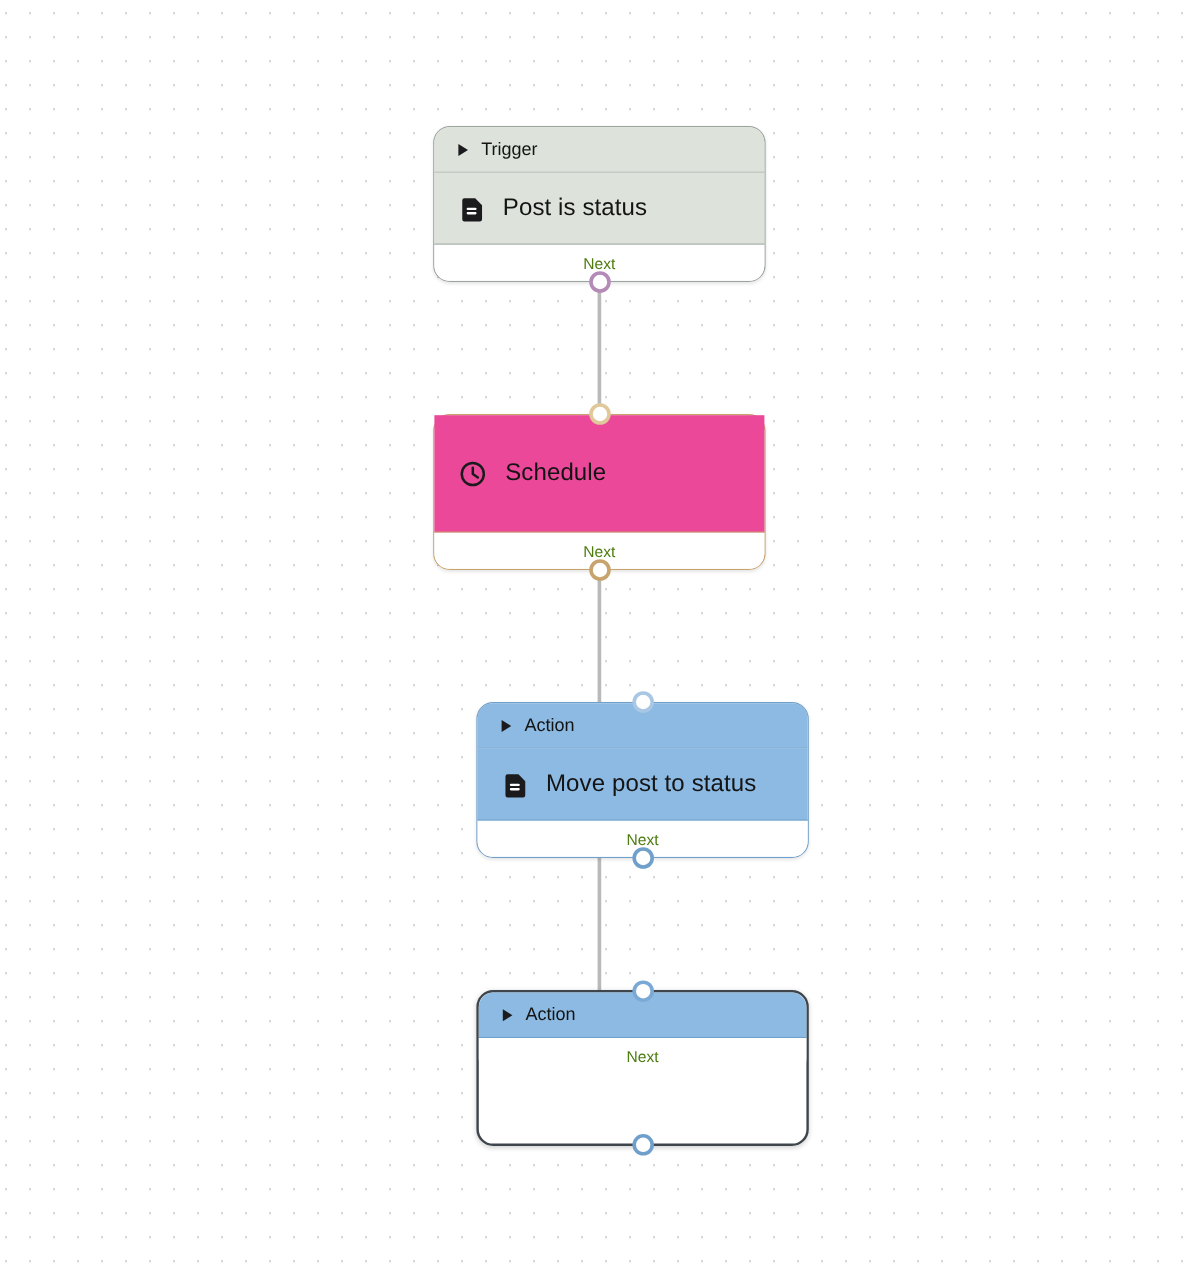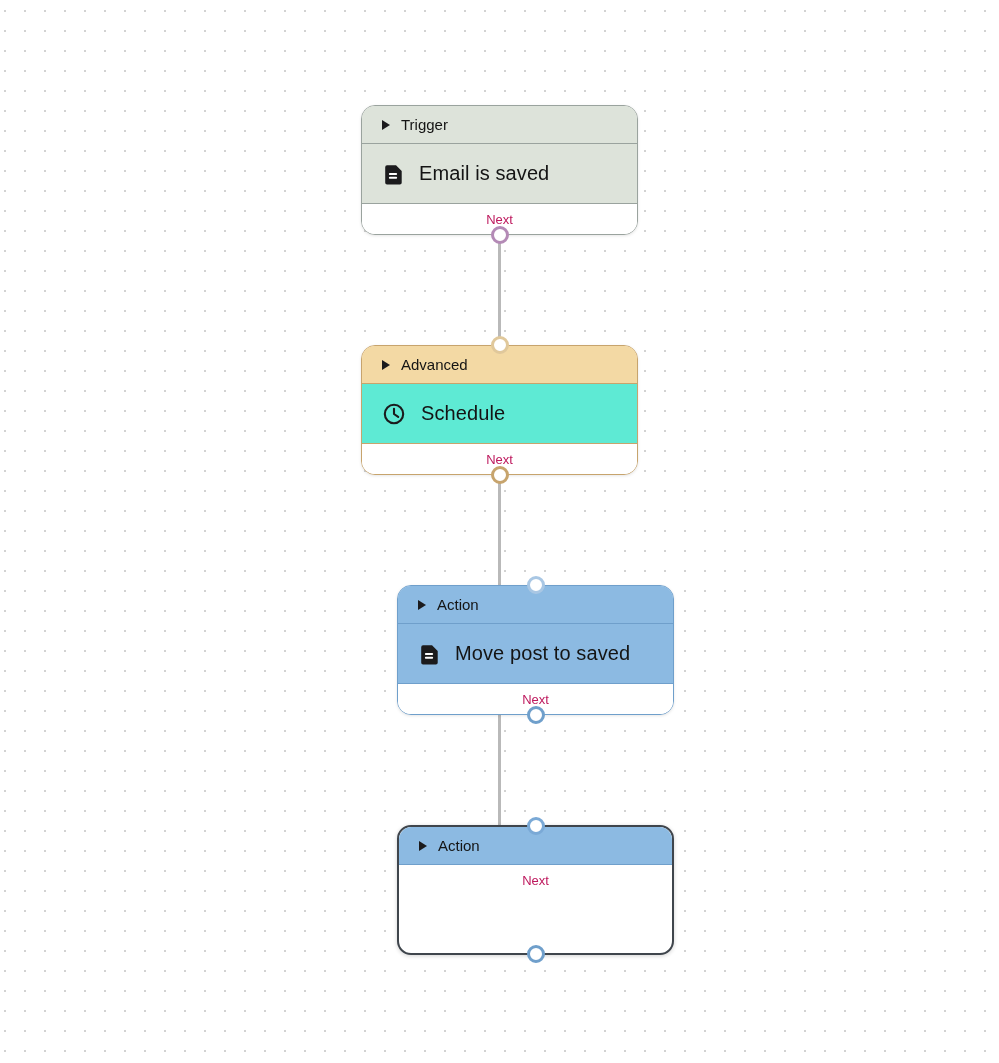--- a/index.html
+++ b/index.html
@@ -70,31 +70,31 @@
     height: 30px;
     flex: 0 0 30px;
     background: #ffffff;
     border-radius: 0 0 12.5px 12.5px;
     display: flex;
     align-items: center;
     justify-content: center;
   }
   .header-label { font-size: 15px; color: #141414; }
   .node-title   { font-size: 20px; color: #141414; letter-spacing: 0.1px; }
-  .footer-label { font-size: 13px; color: #be185d; }
+  .footer-label { font-size: 13px; color: #4d7c0f; }
 
   
   .theme-trigger { border: 1.5px solid #9aa39e; }
   .theme-trigger .node-header { background: #dde3da; border-bottom: 1px solid #9aa39e; }
   .theme-trigger .node-body   { background: #dde3da; border-bottom: 1px solid #9aa39e; }
 
   
   .theme-advanced { border: 1.5px solid #c7a46d; }
   .theme-advanced .node-header { background: #f3d9a4; border-bottom: 1px solid #c7a46d; }
-  .theme-advanced .node-body   { background: #5eead4; border-bottom: 1px solid #c7a46d; }
+  .theme-advanced .node-body   { background: #ec4899; border-bottom: 1px solid #c7a46d; }
 
   
   .theme-action { border: 1.5px solid #6f9fcb; margin-left: 36px; }
   .theme-action .node-header { background: #8cbae2; border-bottom: 1px solid #6f9fcb; }
   .theme-action .node-body   { background: #8cbae2; border-bottom: 1px solid #6f9fcb; }
 
   
   .selected { border: 2px solid #3f454c; box-shadow: 0 1px 4px rgba(0,0,0,0.18); }
 
   
@@ -138,37 +138,29 @@
       <span class="header-label">Trigger</span>
     </div>
     <div class="node-body">
       <span class="icon">
         <svg width="22" height="22" viewBox="0 0 24 24">
           <path d="M5.5 2.5h9.8l6.2 6.2v12.8a2 2 0 0 1-2 2h-14a2 2 0 0 1-2-2v-17a2 2 0 0 1 2-2z" fill="#1b1b1d"></path>
           <rect x="7.5" y="11" width="9" height="2.1" rx="1" fill="#ffffff"></rect>
           <rect x="7.5" y="15" width="9" height="2.1" rx="1" fill="#ffffff"></rect>
         </svg>
       </span>
-      <span class="node-title">Email is saved</span>
+      <span class="node-title">Post is status</span>
     </div>
     <div class="node-footer">
       <span class="footer-label">Next</span>
     </div>
     <span class="port port-out port-trigger-out"></span>
   </div>
 
   <div class="node node-2 theme-advanced">
-    <div class="node-header">
-      <span class="icon">
-        <svg width="10" height="12" viewBox="0 0 10 12">
-            <polygon points="1,1 9,6 1,11" fill="#1b1b1d"></polygon>
-          </svg>
-      </span>
-      <span class="header-label">Advanced</span>
-    </div>
     <div class="node-body">
       <span class="icon">
         <svg width="24" height="24" viewBox="0 0 24 24" fill="none">
           <circle cx="12" cy="12" r="9.2" stroke="#1b1b1d" stroke-width="2.1"></circle>
           <path d="M12 6.8 V12 l4.2 2.9" stroke="#1b1b1d" stroke-width="2.1" stroke-linecap="round" stroke-linejoin="round"></path>
         </svg>
       </span>
       <span class="node-title">Schedule</span>
     </div>
     <div class="node-footer">
@@ -188,21 +180,21 @@
       <span class="header-label">Action</span>
     </div>
     <div class="node-body">
       <span class="icon">
         <svg width="22" height="22" viewBox="0 0 24 24">
           <path d="M5.5 2.5h9.8l6.2 6.2v12.8a2 2 0 0 1-2 2h-14a2 2 0 0 1-2-2v-17a2 2 0 0 1 2-2z" fill="#1b1b1d"></path>
           <rect x="7.5" y="11" width="9" height="2.1" rx="1" fill="#ffffff"></rect>
           <rect x="7.5" y="15" width="9" height="2.1" rx="1" fill="#ffffff"></rect>
         </svg>
       </span>
-      <span class="node-title">Move post to saved</span>
+      <span class="node-title">Move post to status</span>
     </div>
     <div class="node-footer">
       <span class="footer-label">Next</span>
     </div>
     <span class="port port-in port-action-in"></span>
     <span class="port port-out port-action-out"></span>
   </div>
 
   <div class="node node-4 theme-action selected">
     <div class="node-header">

